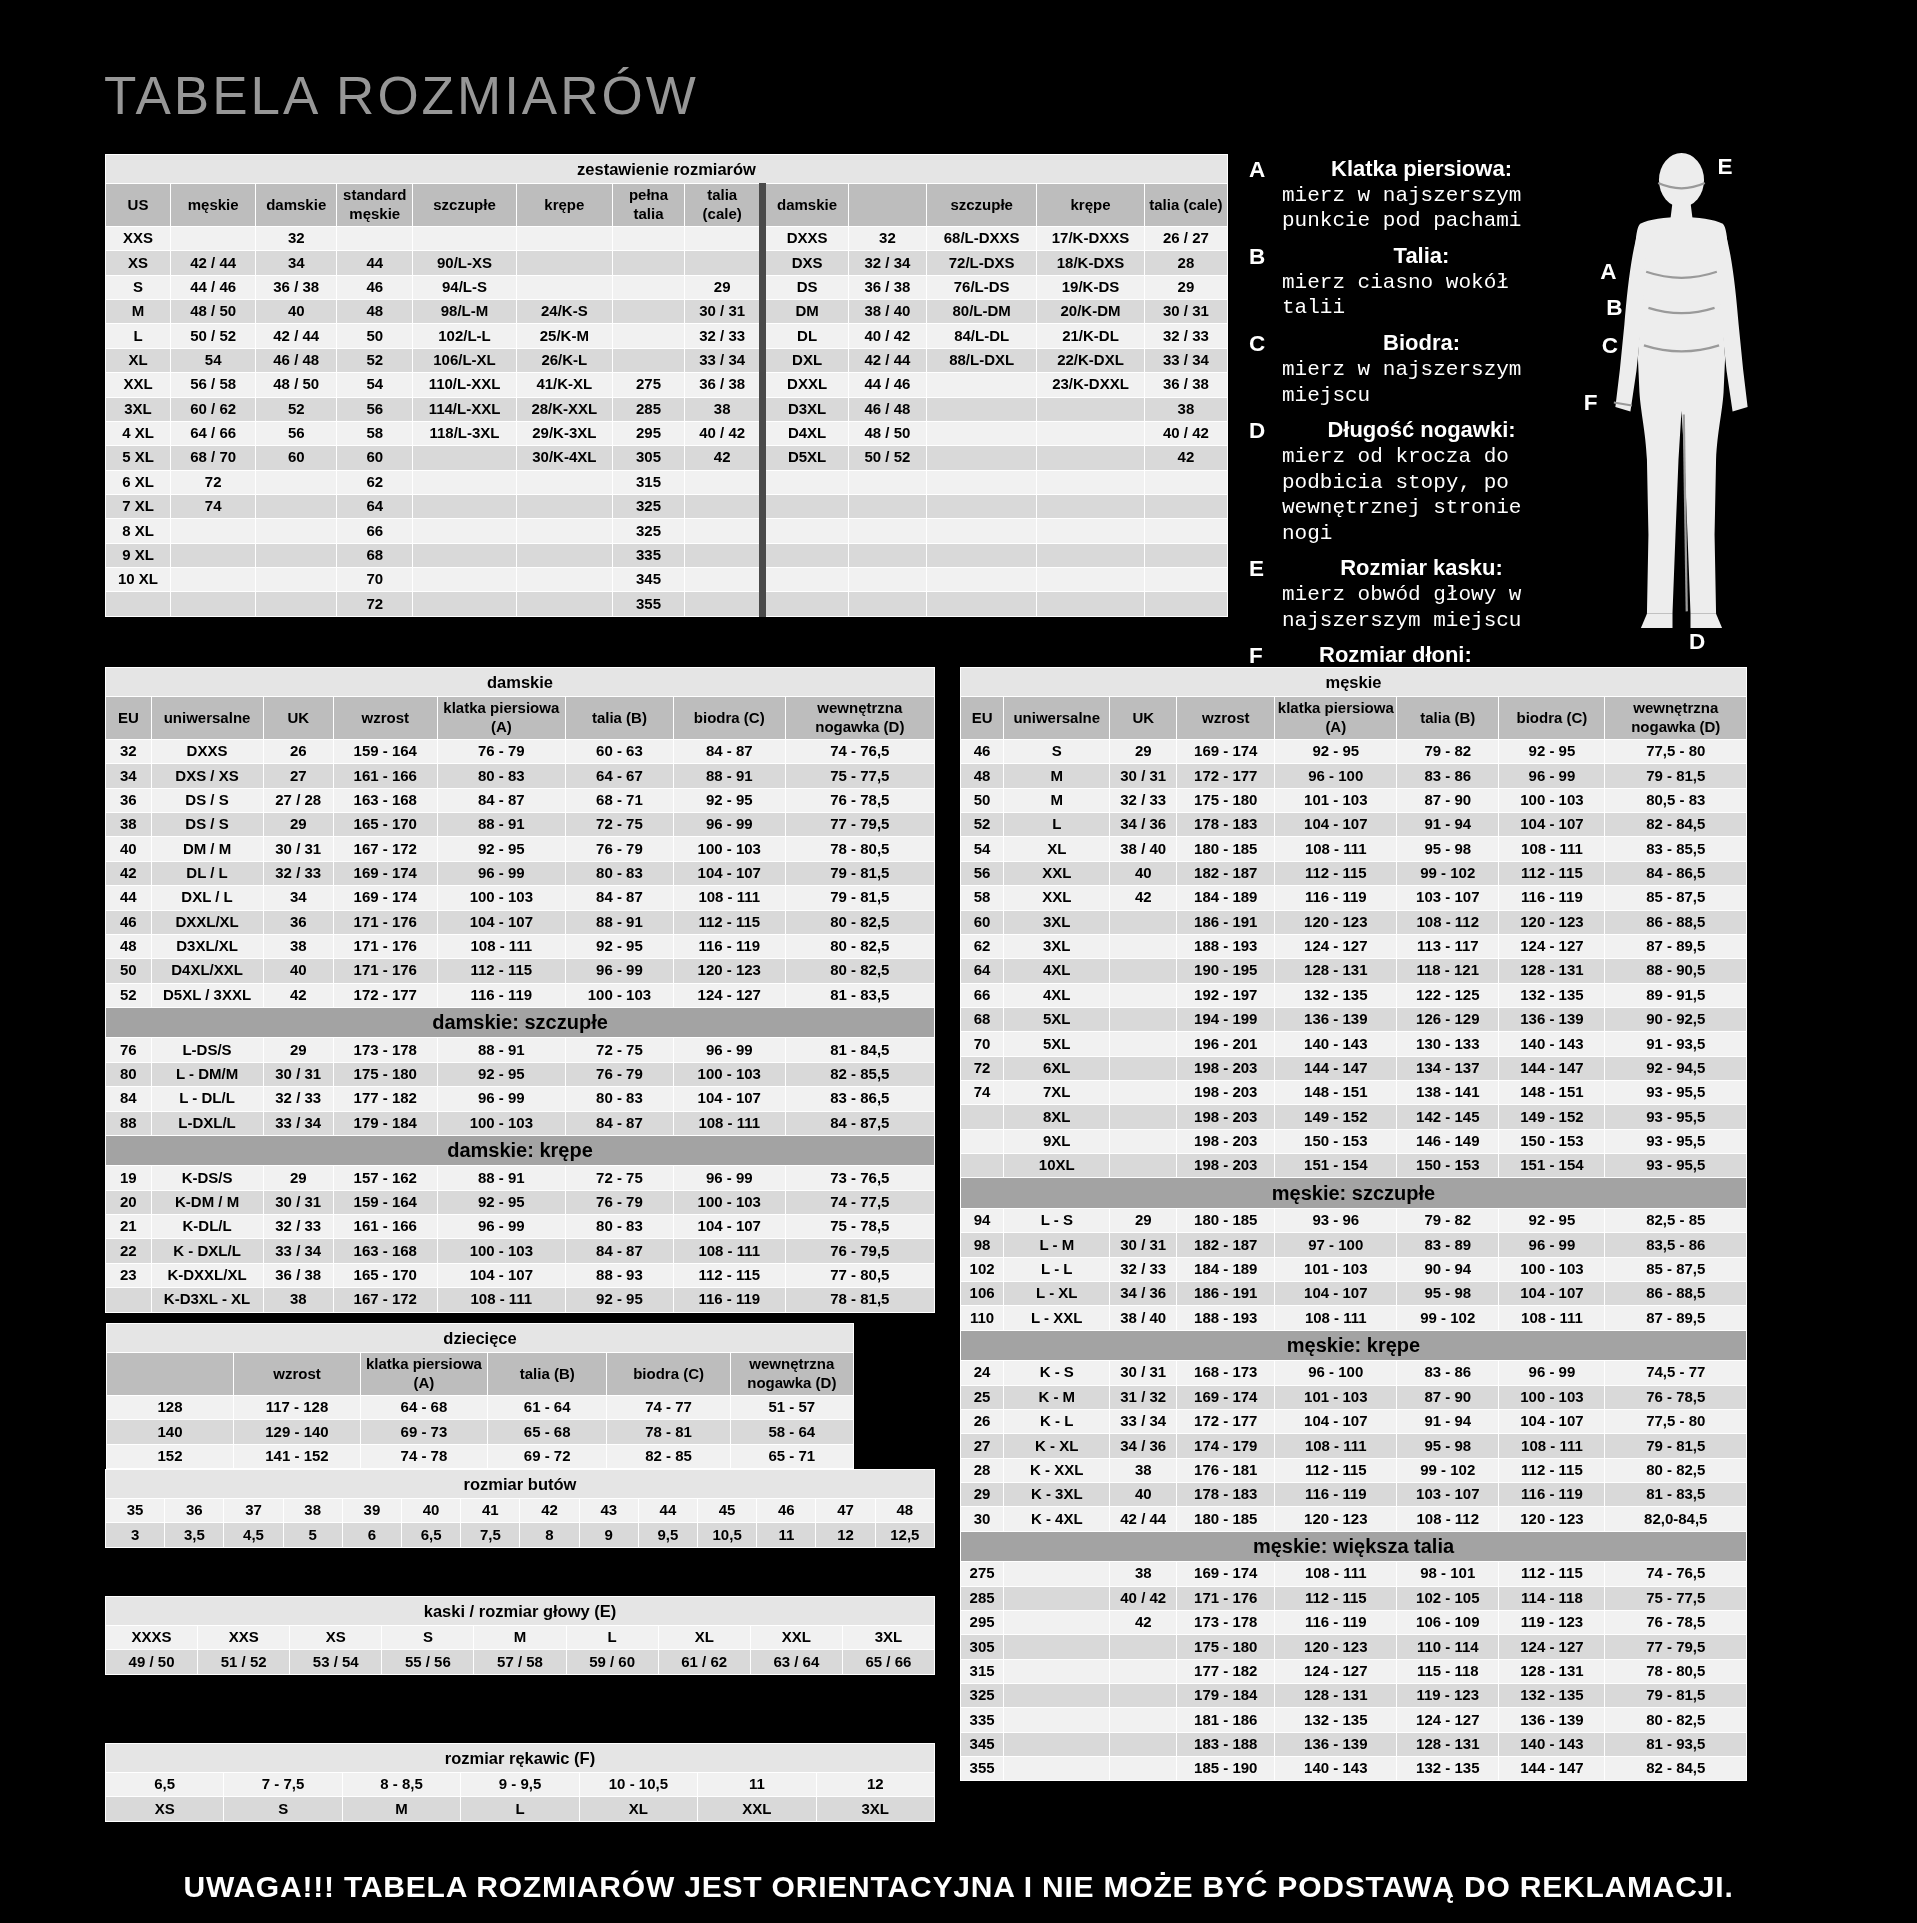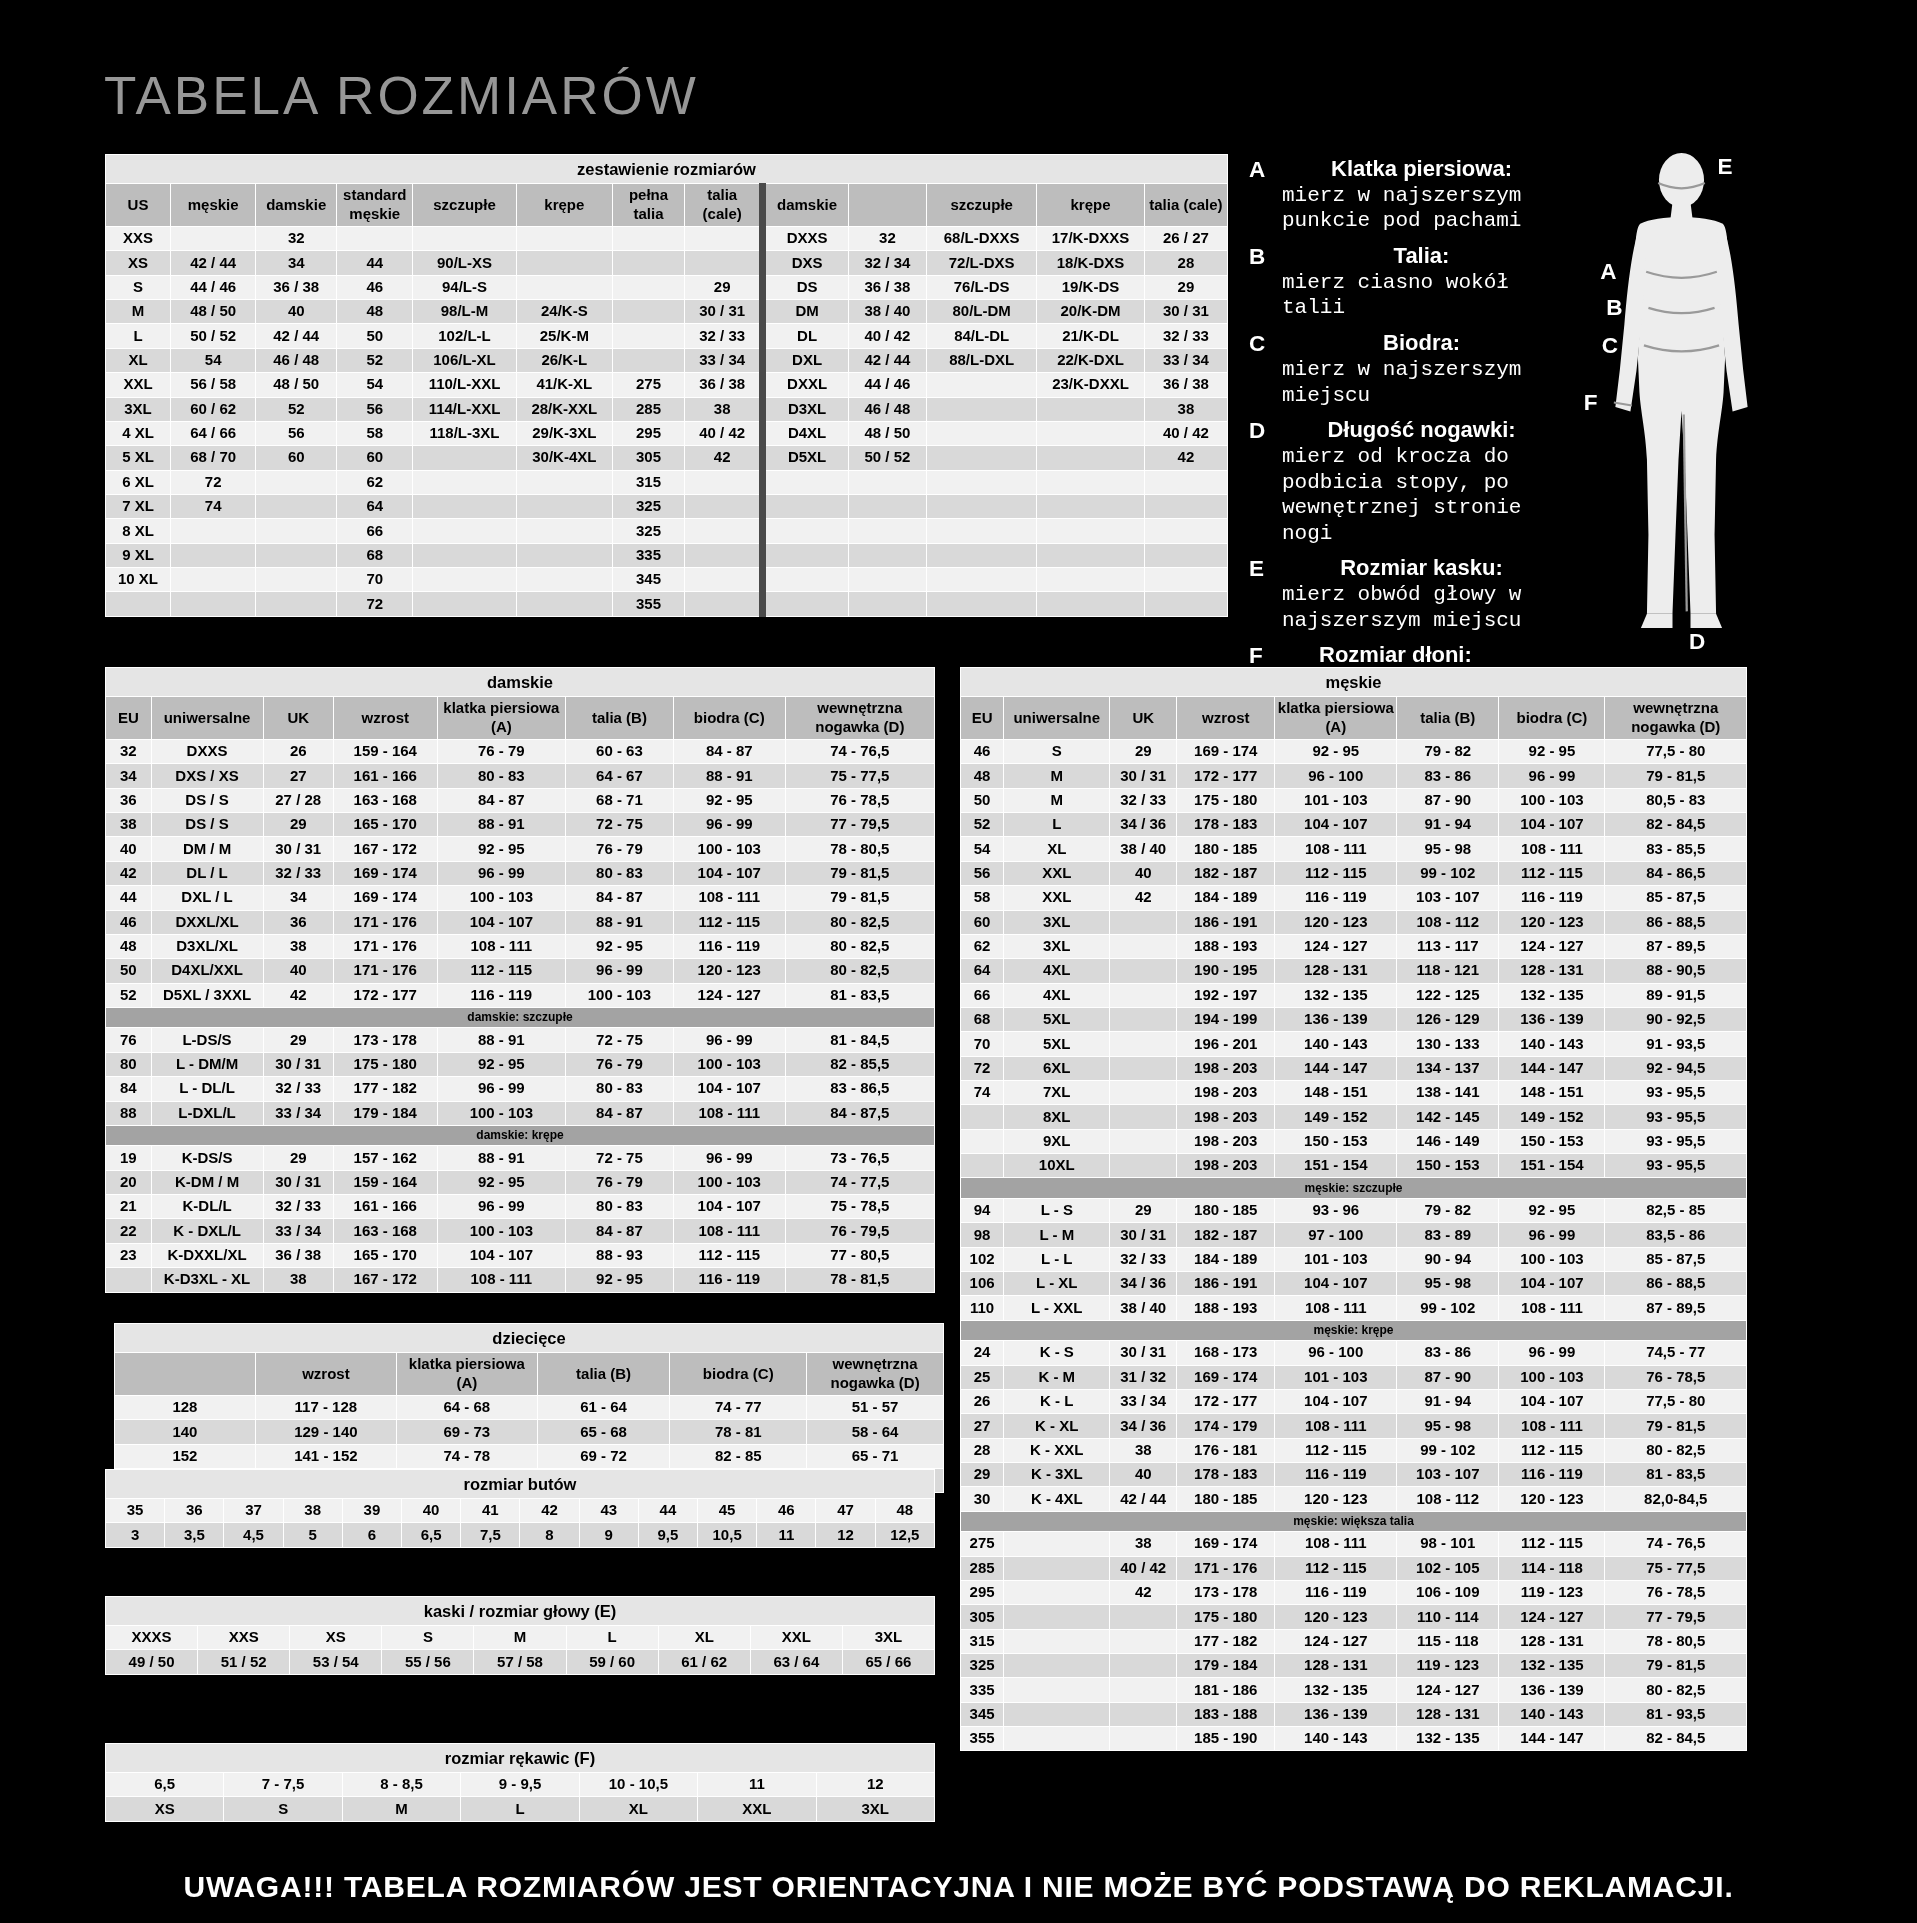--- a/index.html
+++ b/index.html
@@ -18,27 +18,27 @@
     text-align: center; padding: 4.5px 0; border: 0.8px solid #fff; border-bottom: none;
   }
   table { border-collapse: collapse; width: 100%; table-layout: fixed; }
   th, td {
     border: 0.8px solid #fff; color: #000; font-weight: bold; font-size: 15px;
     text-align: center; padding: 2.3px 1.5px; line-height: 1.25; overflow: hidden;
   }
   thead th { background: #bdbdbd; }
   tbody[data-rows] tr:nth-child(odd) td { background: #f1f1f1; }
   tbody[data-rows] tr:nth-child(even) td { background: #d9d9d9; }
-  td.section { background: #a3a3a3; font-size: 12px; }
+  td.section { background: #a3a3a3; font-size: 20px; }
   #overview th:nth-child(9), #overview td:nth-child(9) { border-left: 7.5px solid #4a4a4a; }
 
   #overview { left: 105px; top: 154px; width: 1123px; }
   #women    { left: 105px; top: 667px; width: 830px; }
   #men      { left: 960px; top: 667px; width: 787px; }
-  #kids     { left: 114px; top: 1323px; width: 830px; }
+  #kids     { left: 106px; top: 1323px; width: 748px; }
   #shoes    { left: 105px; top: 1469px; width: 830px; }
   #helmets  { left: 105px; top: 1596px; width: 830px; }
   #gloves   { left: 105px; top: 1700px; width: 830px; margin-top: 43px; }
 
   #legend { position: absolute; left: 1249px; top: 156px; width: 312px; color: #fff; }
   .legend-item { display: flex; margin-bottom: 9px; }
   .legend-letter { flex: none; width: 33px; font-weight: bold; font-size: 22.5px; line-height: 1.2; }
   .legend-body { font-size: 21px; line-height: 1.22; }
   .legend-title { display: block; font-weight: bold; font-size: 22px; text-align: center; }
   .legend-desc { display: block; font-weight: normal; font-family: Liberation Mono, monospace; }

